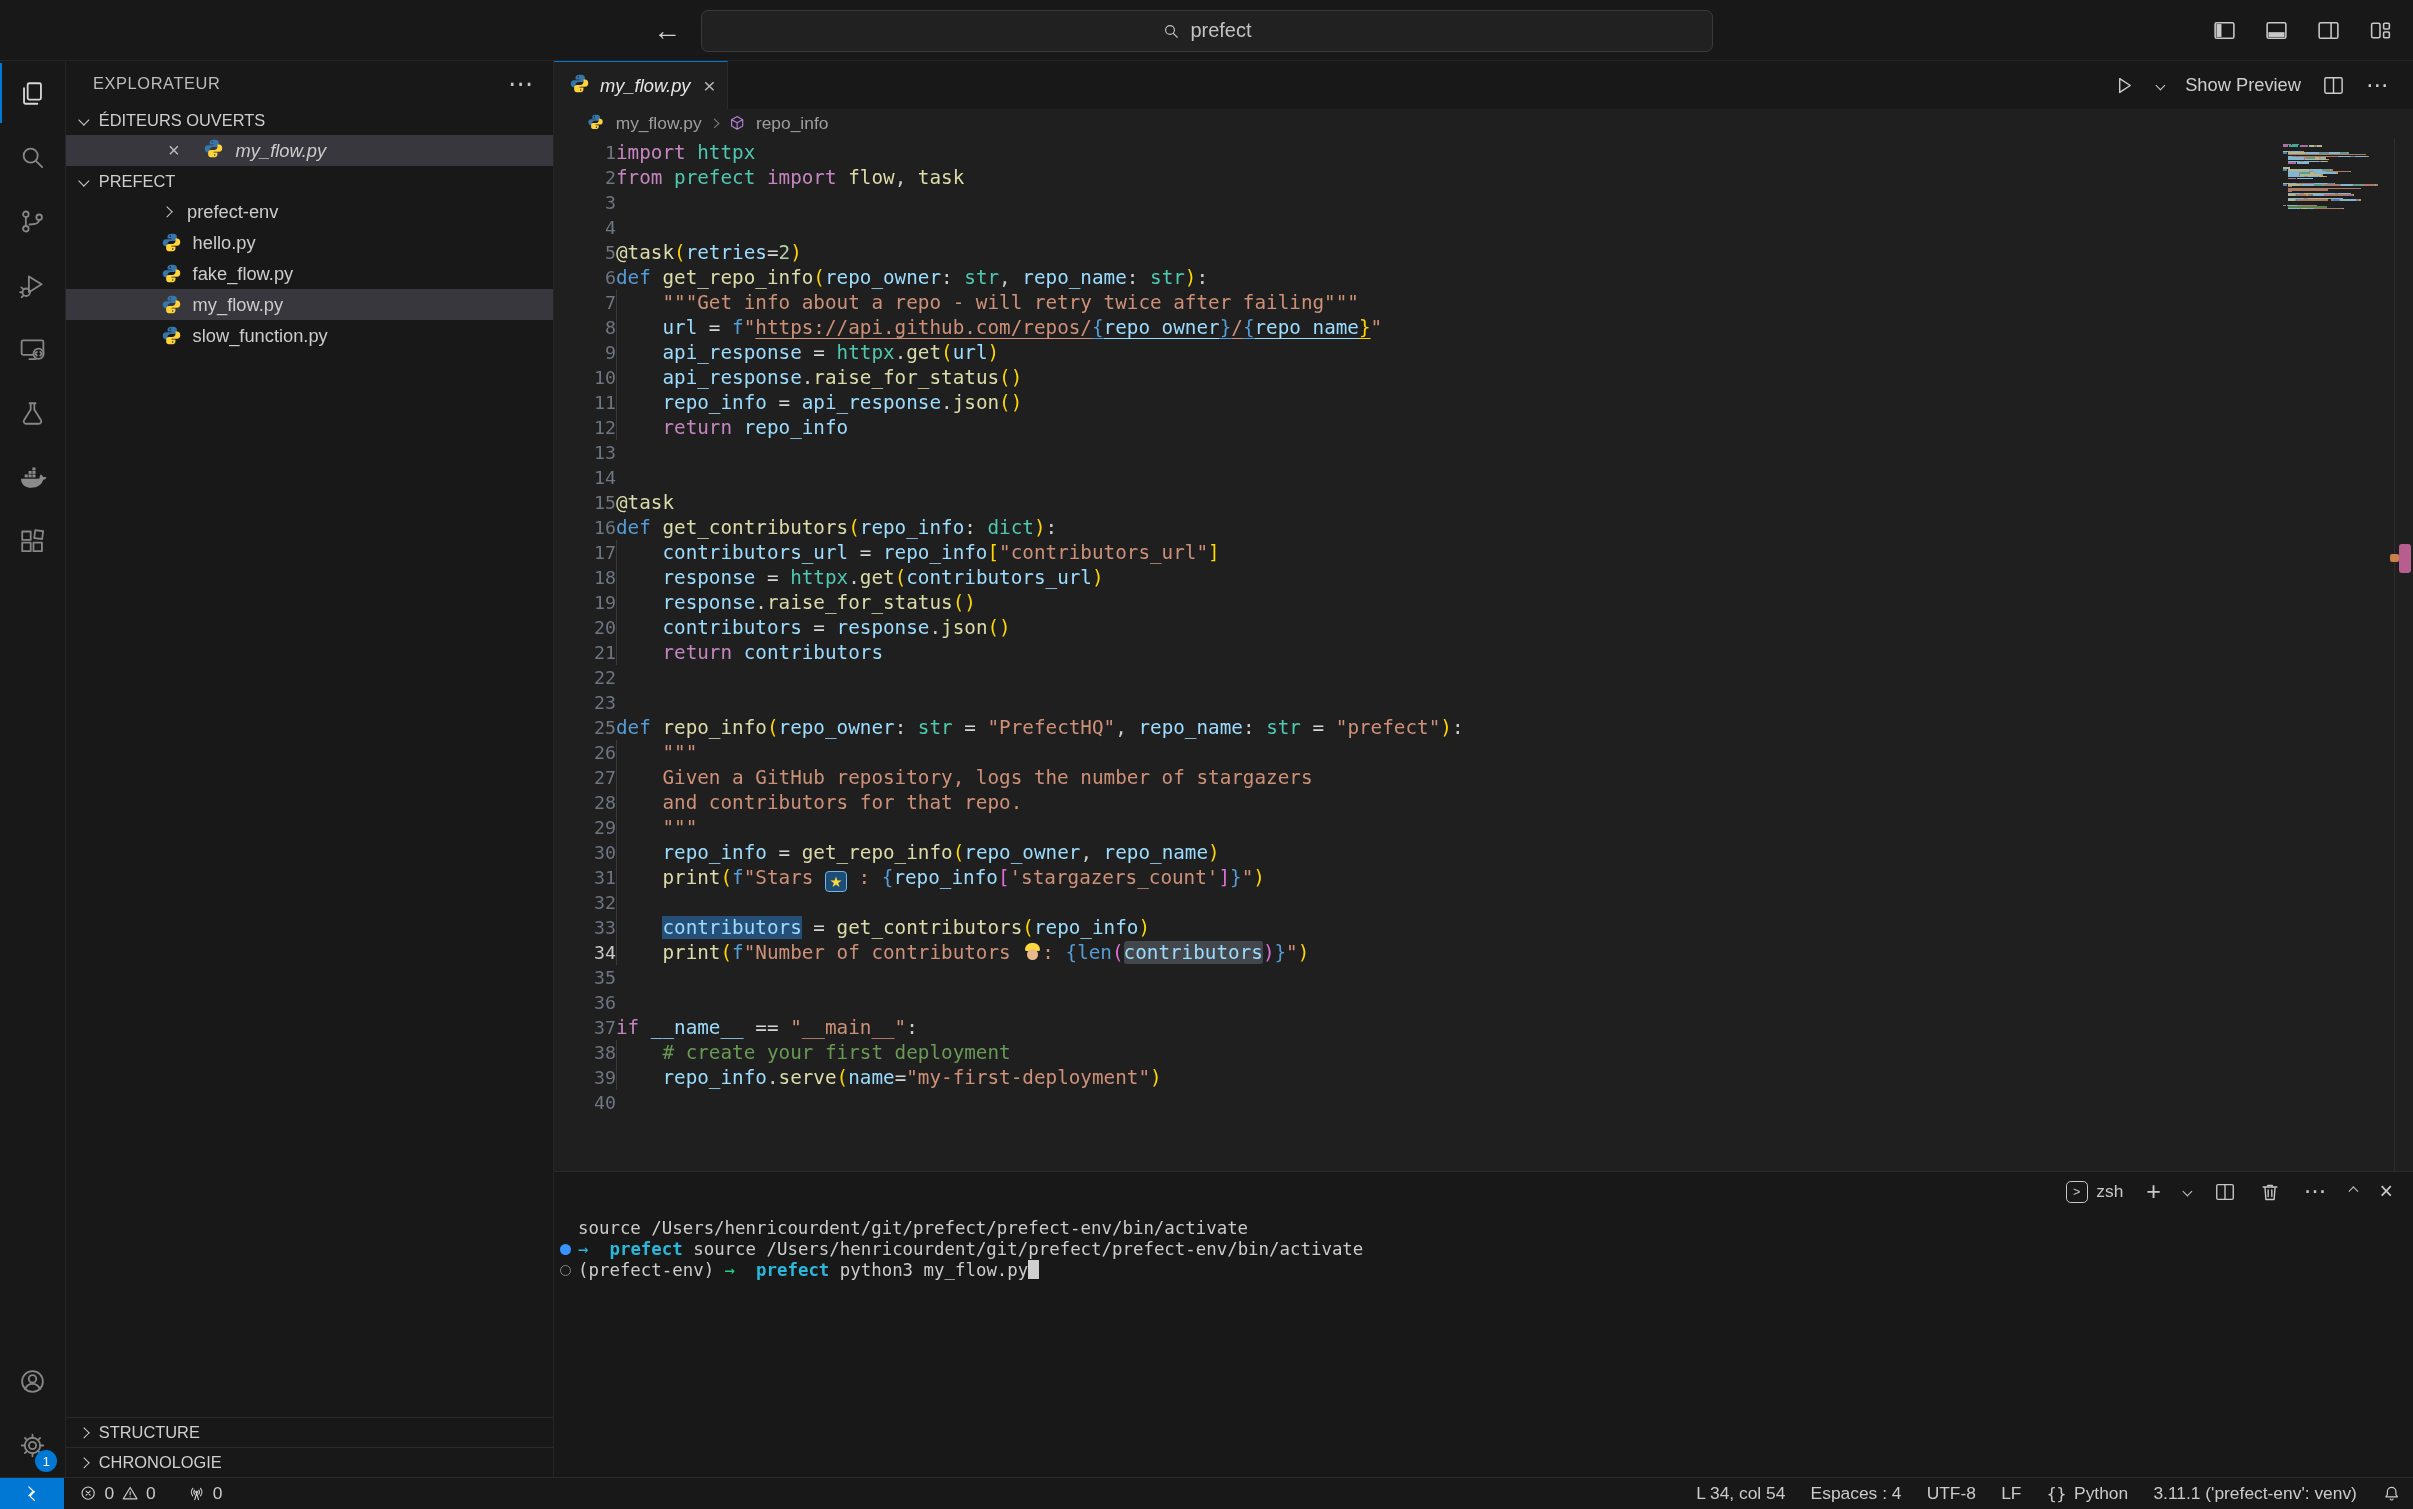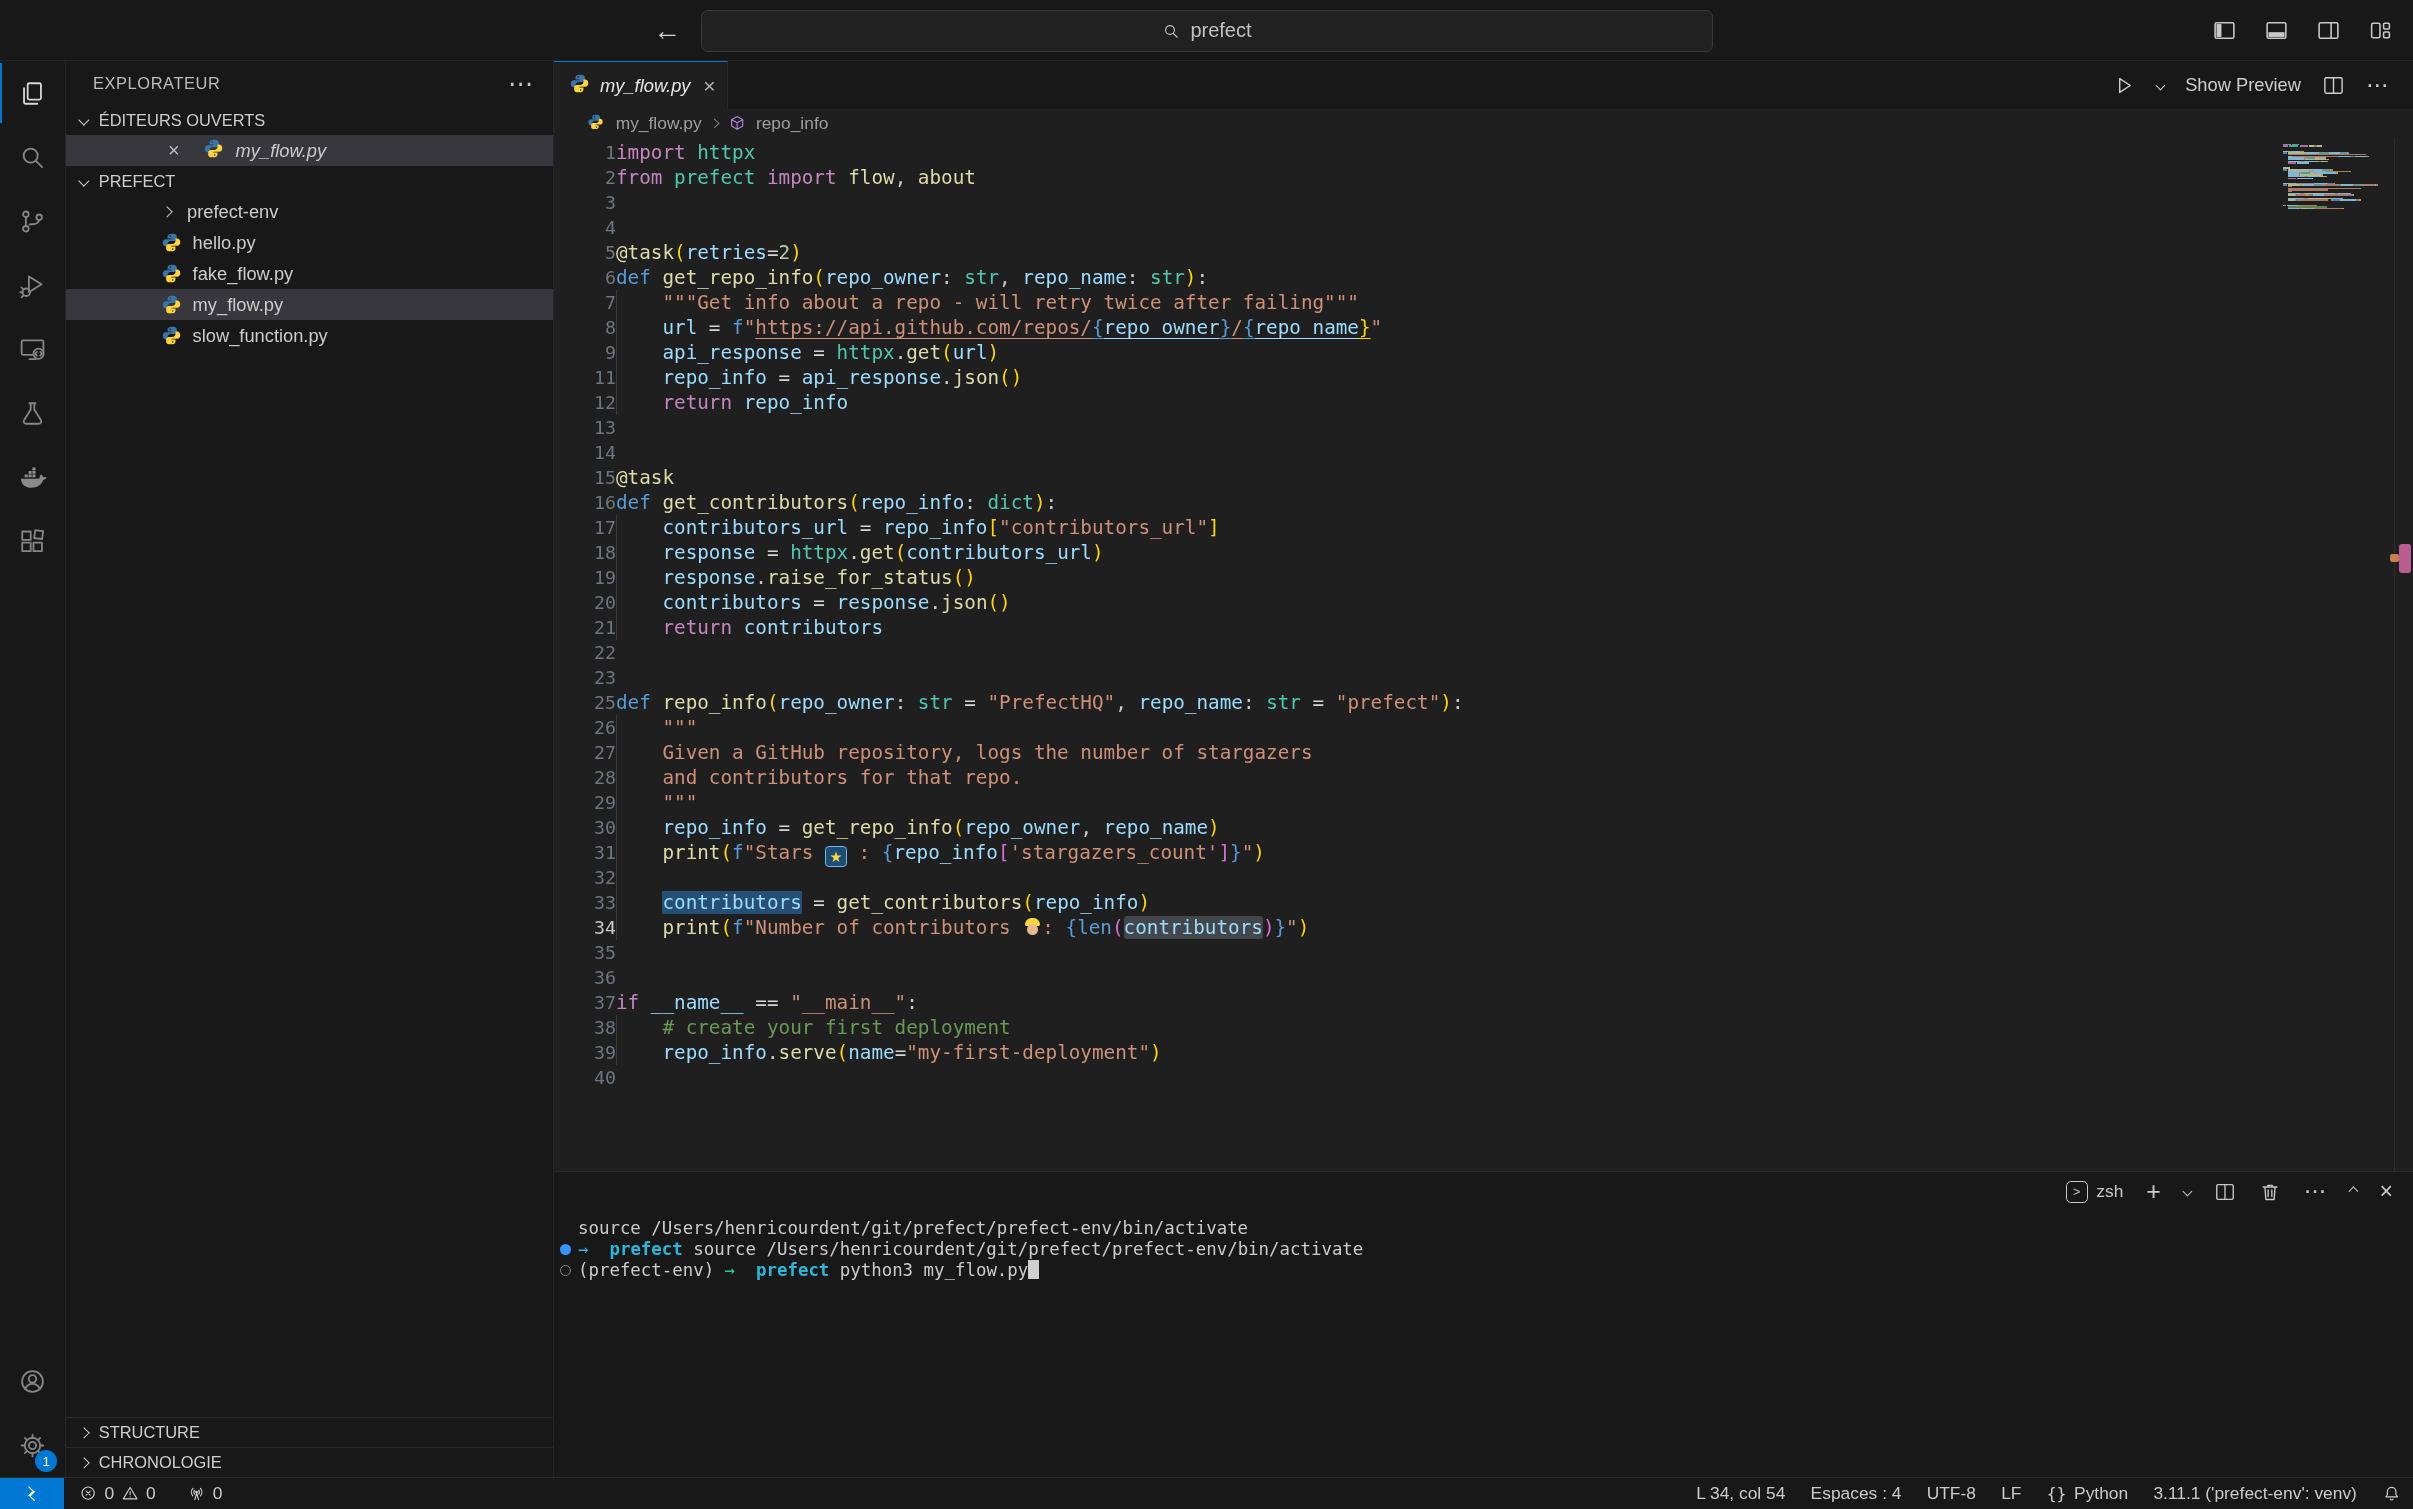--- a/index.html
+++ b/index.html
@@ -354,21 +354,21 @@
         <span>repo_info</span>
       </div>
       <div class="codearea">
         <div>
             <div class="cl">
               <span class="ln">1</span>
               <span class="lc"><span class="tk-kw">import</span><span class="tk-d"> </span><span class="tk-mod">httpx</span></span>
             </div>
             <div class="cl">
               <span class="ln">2</span>
-              <span class="lc"><span class="tk-kw">from</span><span class="tk-d"> </span><span class="tk-mod">prefect</span><span class="tk-d"> </span><span class="tk-kw">import</span><span class="tk-d"> </span><span class="tk-fn">flow</span><span class="tk-d">, </span><span class="tk-fn">about</span></span>
+              <span class="lc"><span class="tk-kw">from</span><span class="tk-d"> </span><span class="tk-mod">prefect</span><span class="tk-d"> </span><span class="tk-kw">import</span><span class="tk-d"> </span><span class="tk-fn">flow</span><span class="tk-d">, </span><span class="tk-fn">task</span></span>
             </div>
             <div class="cl">
               <span class="ln">3</span>
               <span class="lc"></span>
             </div>
             <div class="cl">
               <span class="ln">4</span>
               <span class="lc"></span>
             </div>
             <div class="cl">
@@ -383,20 +383,24 @@
               <span class="ln">7</span>
               <span class="lc"><span class="guide"></span><span class="tk-d">    </span><span class="tk-str">"""Get info about a repo - will retry twice after failing"""</span></span>
             </div>
             <div class="cl">
               <span class="ln">8</span>
               <span class="lc"><span class="guide"></span><span class="tk-d">    </span><span class="tk-var">url</span><span class="tk-op"> = </span><span class="tk-blu">f</span><span class="tk-str">"</span><span class="tk-strU">https://api.github.com/repos/</span><span class="tk-bluU">{</span><span class="tk-varU">repo_owner</span><span class="tk-bluU">}</span><span class="tk-strU">/</span><span class="tk-bluU">{</span><span class="tk-varU">repo_name</span><span class="tk-p1U">}</span><span class="tk-str">"</span></span>
             </div>
             <div class="cl">
               <span class="ln">9</span>
               <span class="lc"><span class="guide"></span><span class="tk-d">    </span><span class="tk-var">api_response</span><span class="tk-op"> = </span><span class="tk-mod">httpx</span><span class="tk-d">.</span><span class="tk-fn">get</span><span class="tk-p1">(</span><span class="tk-var">url</span><span class="tk-p1">)</span></span>
+            </div>
+            <div class="cl">
+              <span class="ln">10</span>
+              <span class="lc"><span class="guide"></span><span class="tk-d">    </span><span class="tk-var">api_response</span><span class="tk-d">.</span><span class="tk-fn">raise_for_status</span><span class="tk-p1">()</span></span>
             </div>
             <div class="cl">
               <span class="ln">11</span>
               <span class="lc"><span class="guide"></span><span class="tk-d">    </span><span class="tk-var">repo_info</span><span class="tk-op"> = </span><span class="tk-var">api_response</span><span class="tk-d">.</span><span class="tk-fn">json</span><span class="tk-p1">()</span></span>
             </div>
             <div class="cl">
               <span class="ln">12</span>
               <span class="lc"><span class="guide"></span><span class="tk-d">    </span><span class="tk-kw">return</span><span class="tk-d"> </span><span class="tk-var">repo_info</span></span>
             </div>
             <div class="cl">

